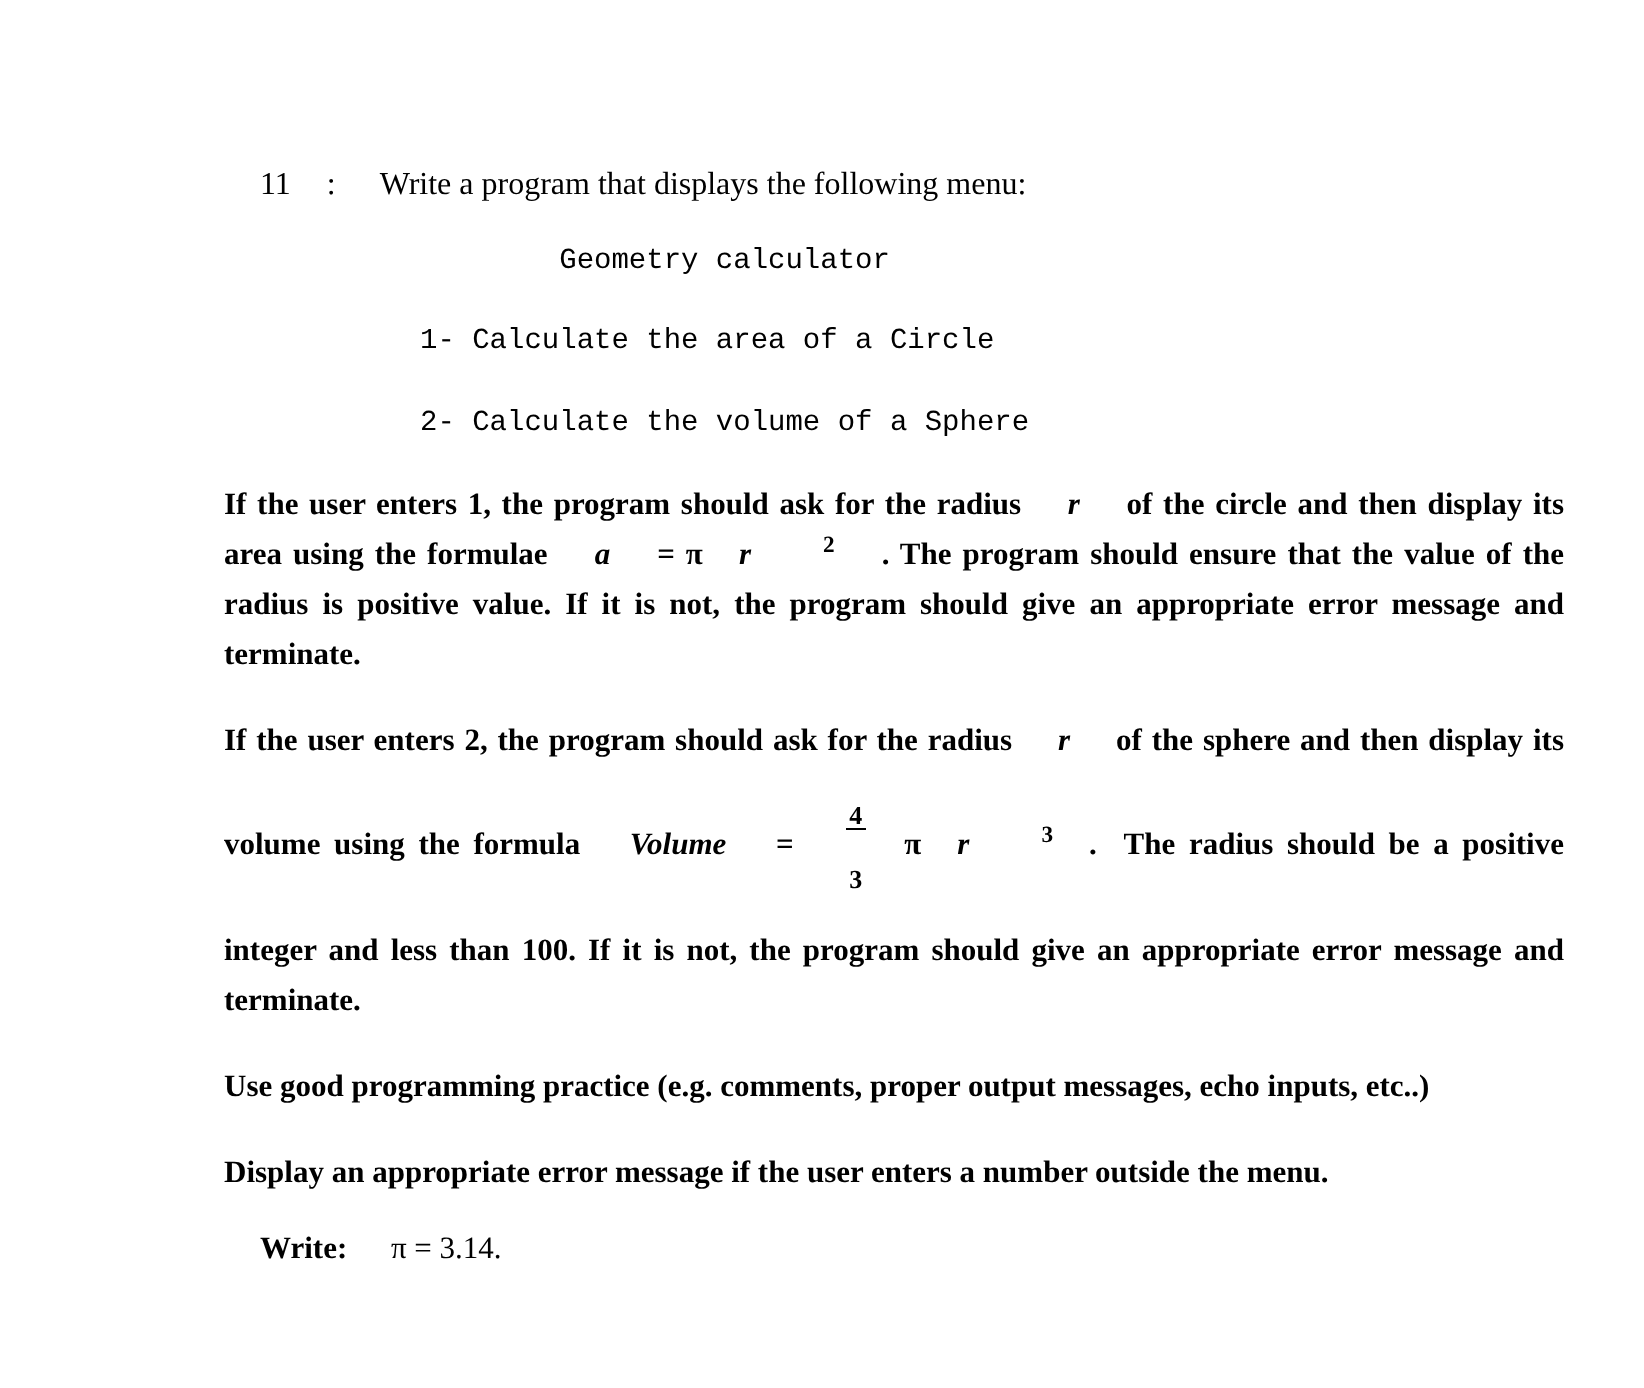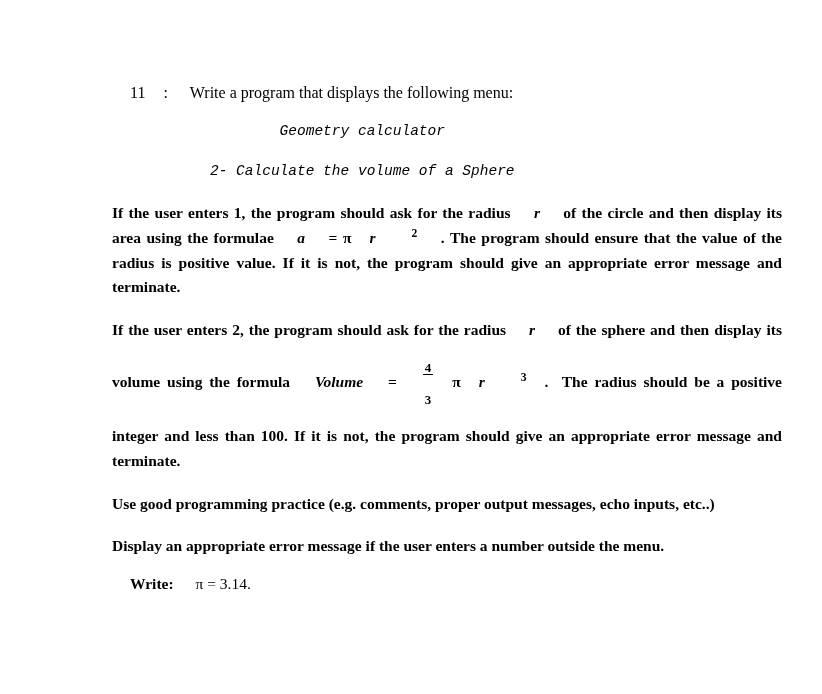--- a/index.html
+++ b/index.html
@@ -28,21 +28,20 @@
       font-family: 'Courier New', Courier, monospace;
       font-size: 14.5px;
       line-height: 1.55;
       margin-bottom: 18px;
       padding-left: 80px;
     }
 
     .code-line {
       display: block;
       white-space: pre;
-      font-style: italic;
     }
 
     .paragraph {
       font-family: Georgia, serif;
       font-size: 15.5px;
       line-height: 1.6;
       margin-bottom: 16px;
       text-align: justify;
       font-weight: bold;
     }
@@ -94,20 +93,21 @@
 <body>
 
 <div>
 
   <div class="question-number">
     <span>11</span>: <span>Write a program that displays the following menu:</span>
   </div>
 
   <div class="code-block">
     <span class="code-line">        Geometry calculator</span>
+    <span class="code-line">1- Calculate the area of a Circle</span>
     <span class="code-line">2- Calculate the volume of a Sphere</span>
   </div>
 
   <div class="paragraph">
     If the user enters 1, the program should ask for the radius <span class="math-inline">r</span> of the circle and then
     display its area using the formulae <span class="formula">a</span> = π<span class="formula">r</span><sup>2</sup> . The program should ensure that the
     value of the radius is positive value. If it is not, the program should give an
     appropriate error message and terminate.
   </div>
 

